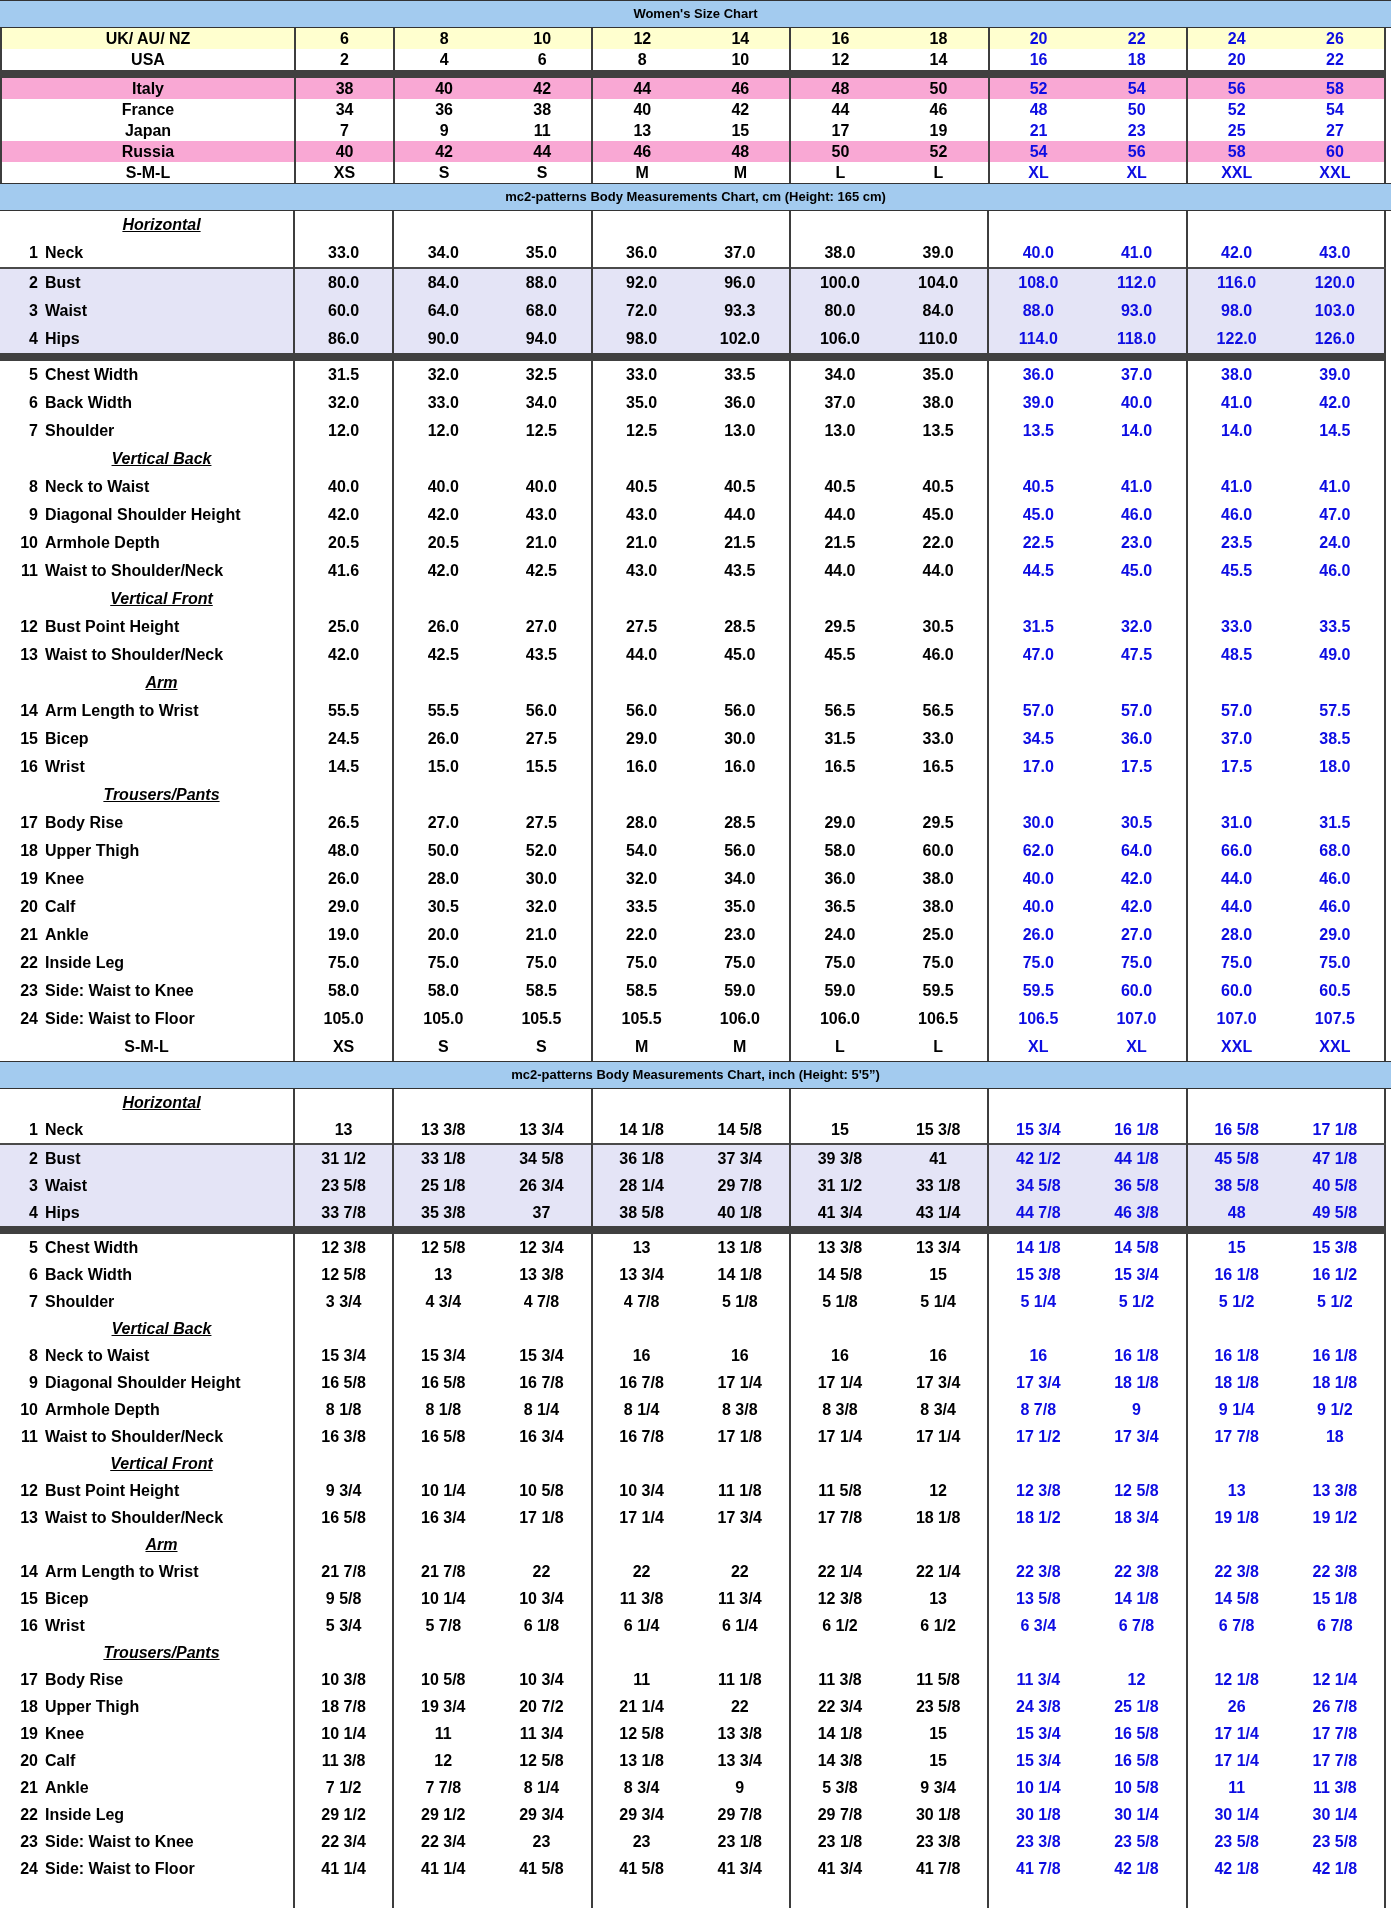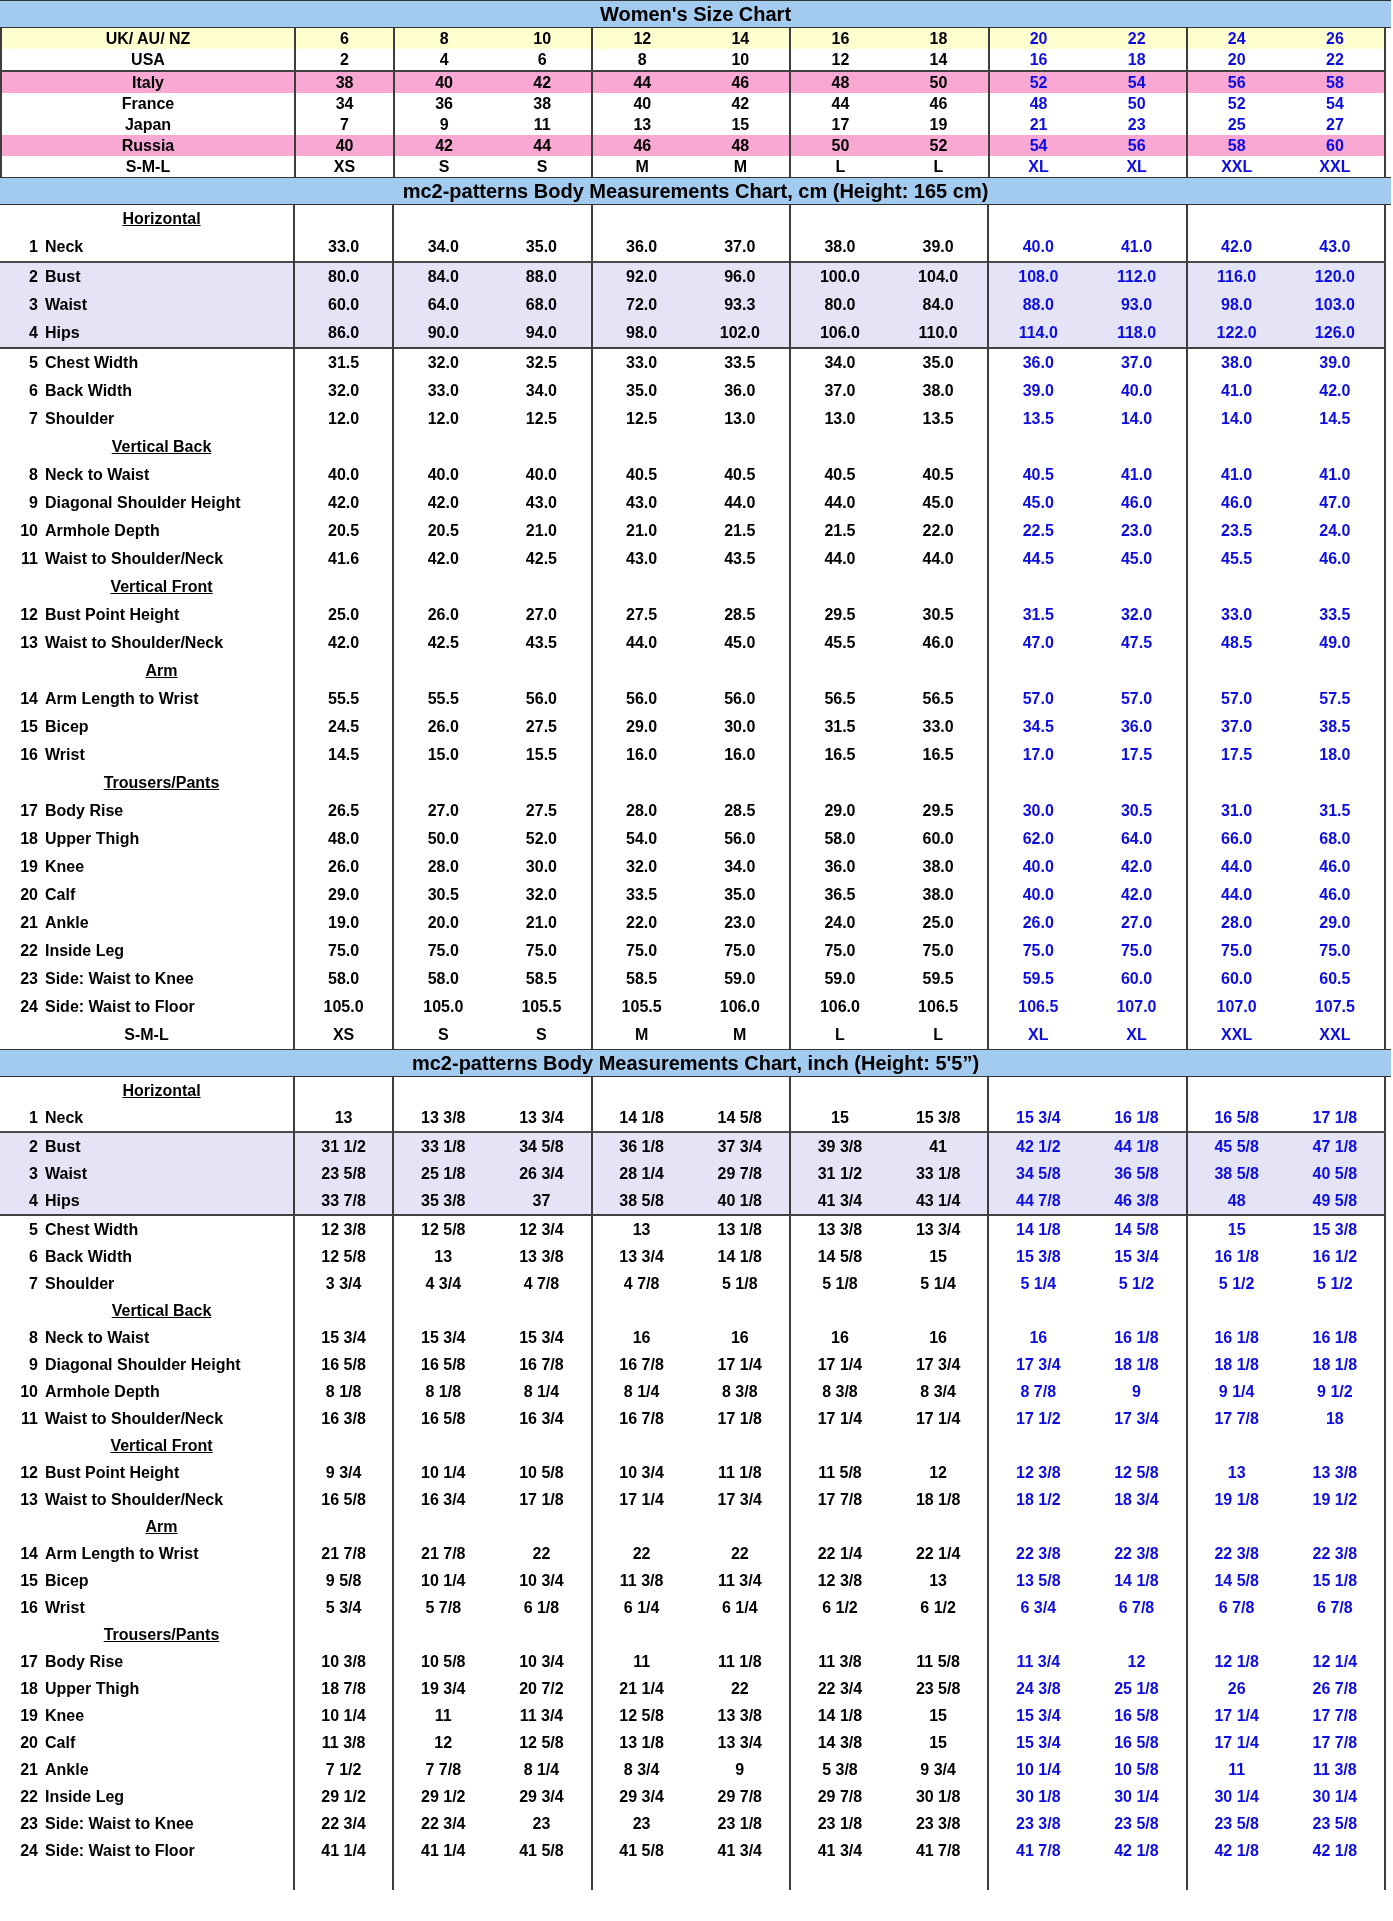--- a/index.html
+++ b/index.html
@@ -3,41 +3,41 @@
 <meta charset="utf-8">
 <style>
   html,body{margin:0;padding:0;}
   body{
     width:1393px;height:1921px;background:#ffffff;overflow:hidden;
     font-family:"Liberation Sans", sans-serif;font-weight:bold;color:#000;
   }
   .bar{
     width:1391px;height:26px;line-height:26px;text-align:center;
     background:#a3cbef;border-top:1px solid #333;border-bottom:1px solid #333;
-    font-size:20px;
+    font-size:13px;
   }
   table{
     border-collapse:collapse;table-layout:fixed;width:1386px;
     border-right:2px solid #3d3d3d;
   }
   table.conv{border-left:2px solid #3d3d3d;}
   td{
     padding:0;font-size:16px;text-align:center;vertical-align:middle;
     white-space:nowrap;overflow:hidden;
   }
   tr.conv-row td{height:21px;}
   tr.cm-row td{height:28px;}
   tr.inch-row td{height:27px;}
   tr.tail-row td{height:26px;}
   td.gb{border-left:2px solid #3d3d3d;}
   td.label{text-align:left;padding-left:2px;}
   td.center-label{text-align:center;}
   .num{display:inline-block;width:36px;text-align:right;margin-right:7px;}
-  .section-label{display:block;text-align:center;text-decoration:underline;padding-left:28px;}
-  tr.heavy-bottom td{border-bottom:2px solid #404040;}
+  .section-label{display:block;text-align:center;text-decoration:underline;padding-left:28px;font-style:italic;}
+  tr.heavy-bottom td{border-bottom:8px solid #404040;}
   tr.heavy-top td{border-top:2px solid #4a4a4a;}
   .blue{color:#0d0de2;}
   .bg-yellow td{background:#ffffcf;}
   .bg-gray td{background:#f9a8d4;}
   .bg-lav td{background:#e4e4f6;}
 </style>
 </head>
 <body>
 
 <div class="bar">

